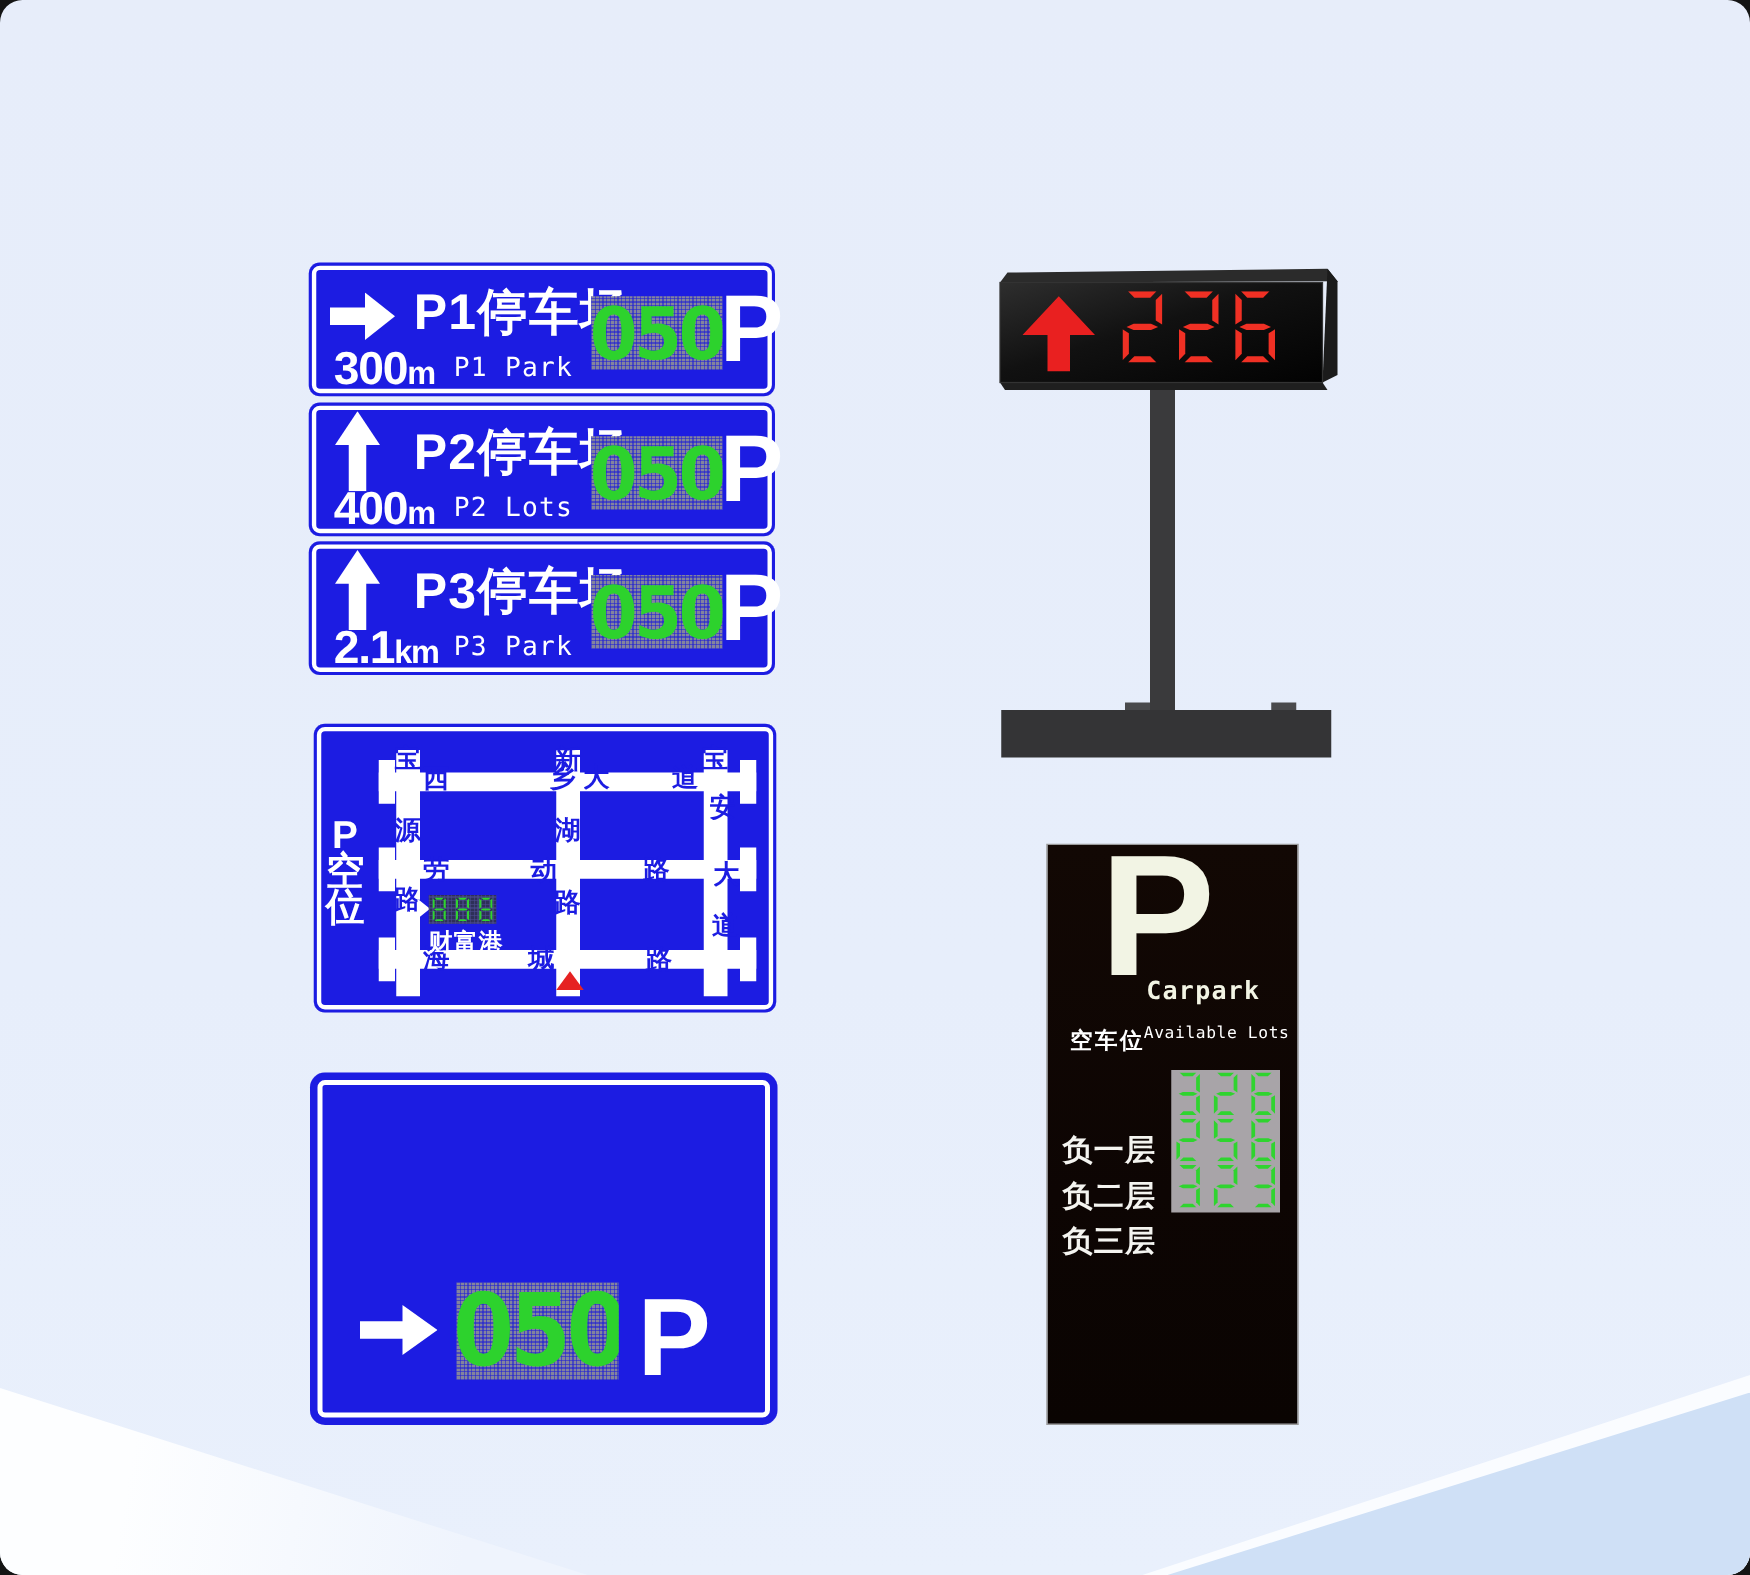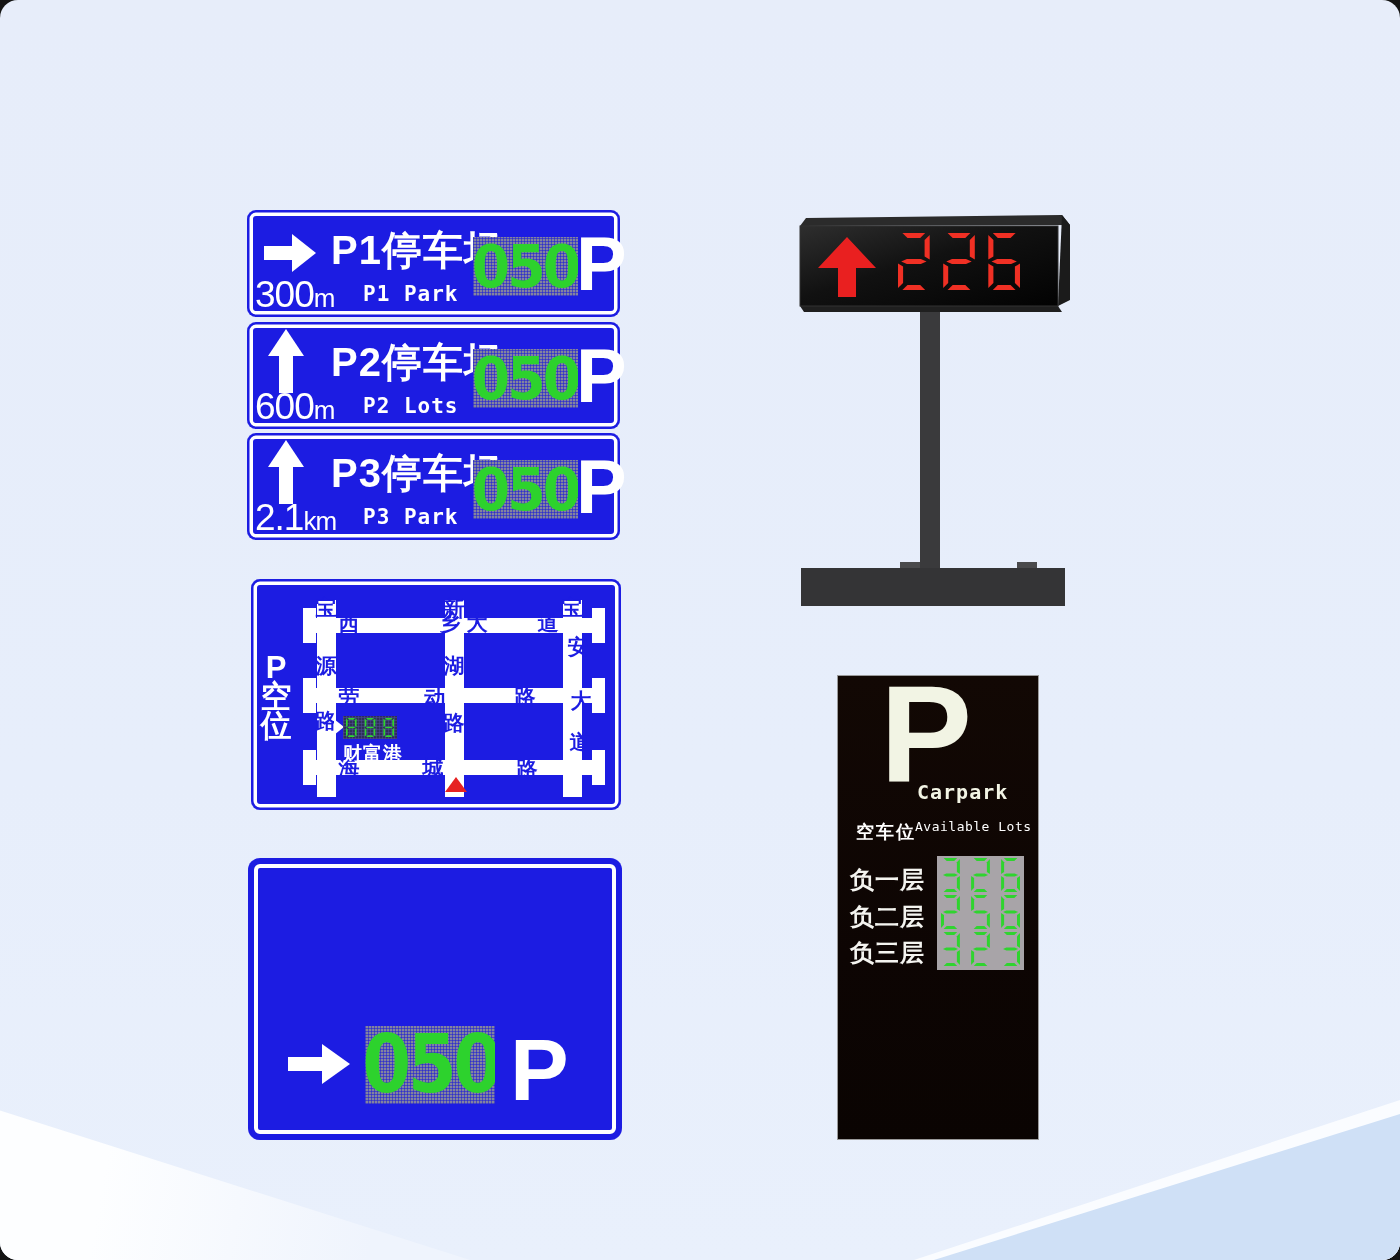--- a/index.html
+++ b/index.html
@@ -27,30 +27,30 @@
   }
 
   
   .bsign{
     position:absolute;background:#1c1ce2;border-radius:9px;
     box-shadow:inset 0 0 0 2.5px #1c1ce2, inset 0 0 0 6px #ffffff;
     color:#fff;
   }
   .dir-sign{left:247px;width:373px;height:107px;}
   .dist{
-    position:absolute;left:8px;top:66px;font-weight:normal;color:#fff;
+    position:absolute;left:20px;top:66px;font-weight:bold;color:#fff;
     font-size:37px;letter-spacing:-1px;line-height:1;
   }
   .dist .unit{font-size:26px;}
   .cn-name{
     position:absolute;left:84px;top:20px;font-size:40px;font-weight:bold;
     color:#fff;letter-spacing:1px;line-height:1;white-space:nowrap;
   }
   .en-name{
-    position:absolute;left:116px;top:72px;font-size:21px;font-weight:bold;
+    position:absolute;left:116px;top:72px;font-size:21px;font-weight:normal;
     font-family:"DejaVu Sans Mono", monospace;color:#fff;letter-spacing:1px;
   }
   .ledgrid{
     background-color:#83839e;
     background-image:
       repeating-linear-gradient(0deg, rgba(28,28,214,.55) 0 1px, transparent 1px 3px),
       repeating-linear-gradient(90deg, rgba(28,28,214,.55) 0 1px, transparent 1px 3px);
   }
   .panel{
     position:absolute;left:226px;top:27px;width:105px;height:59px;
@@ -145,21 +145,21 @@
   .totem-carpark{
     position:absolute;left:79px;top:104px;font-size:20px;font-weight:bold;
     font-family:"DejaVu Sans Mono", monospace;color:#f2f4e4;letter-spacing:1px;
   }
   .totem-sub-cn{position:absolute;left:18px;top:144px;font-size:18px;font-weight:bold;color:#fff;letter-spacing:2px;}
   .totem-sub-en{
     position:absolute;left:77px;top:143px;font-size:13px;font-weight:normal;
     font-family:"DejaVu Sans Mono", monospace;color:#fff;letter-spacing:.5px;
   }
   .totem-panel{position:absolute;left:99px;top:180px;width:87px;height:114px;background:#a8a4a8;}
-  .totem-row-label{position:absolute;left:12px;font-size:24px;font-weight:bold;color:#f4f4f0;letter-spacing:1px;}
+  .totem-row-label{position:absolute;left:12px;font-size:24px;font-weight:bold;color:#f4f4f0;letter-spacing:1px;margin-top:40px;}
   .totem-seg{position:absolute;left:103px;width:79px;height:34px;}
 </style>
 </head>
 <body>
 
 <div class="canvas">
 
   <div class="bg-wedge-left"></div>
   <div class="bg-corner-white"></div>
   <div class="bg-corner-blue"></div>
@@ -180,21 +180,21 @@
     <div class="p-white">P</div>
   </div>
 
   <div class="bsign dir-sign" style="top:322px;">
     <span class="arrow-up-wrap">
       <svg width="36" height="64" viewBox="0 0 36 64">
           <polygon points="18,0 36,27 0,27" fill="#fff"></polygon>
           <rect x="11" y="25" width="14" height="39" fill="#fff"></rect>
         </svg>
     </span>
-    <div class="dist"><span>600</span><span class="unit">m</span></div>
+    <div class="dist"><span>400</span><span class="unit">m</span></div>
     <div class="cn-name">P2停车场</div>
     <div class="en-name">P2 Lots</div>
     <div class="panel ledgrid">
       <span class="count-green">050</span>
     </div>
     <div class="p-white">P</div>
   </div>
 
   <div class="bsign dir-sign" style="top:433px;">
     <span class="arrow-up-wrap">

